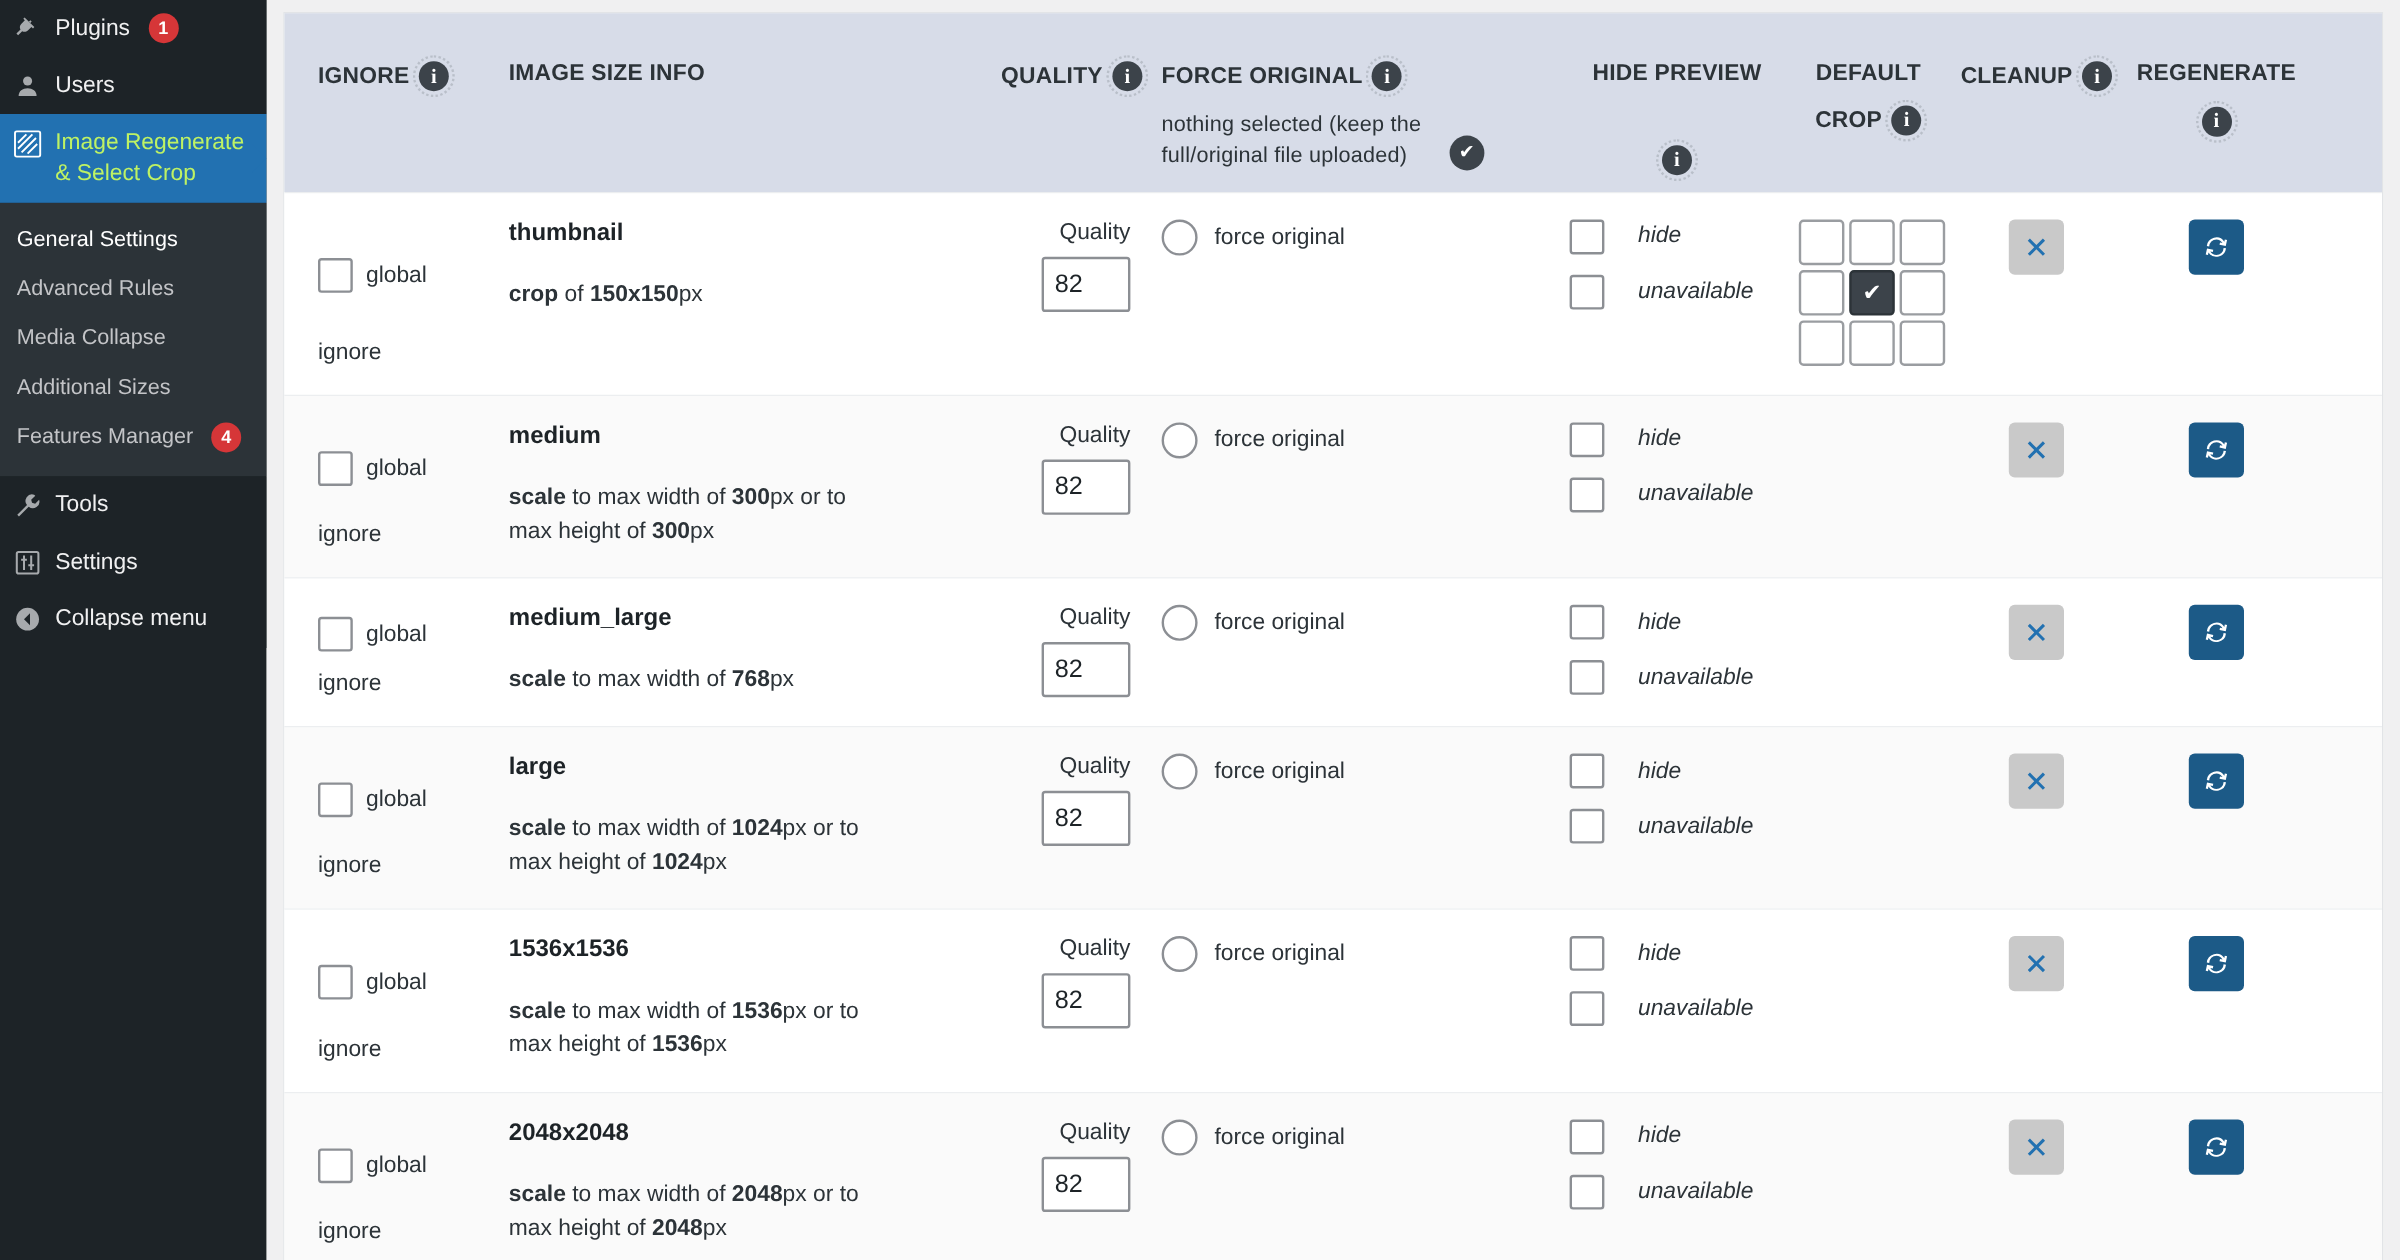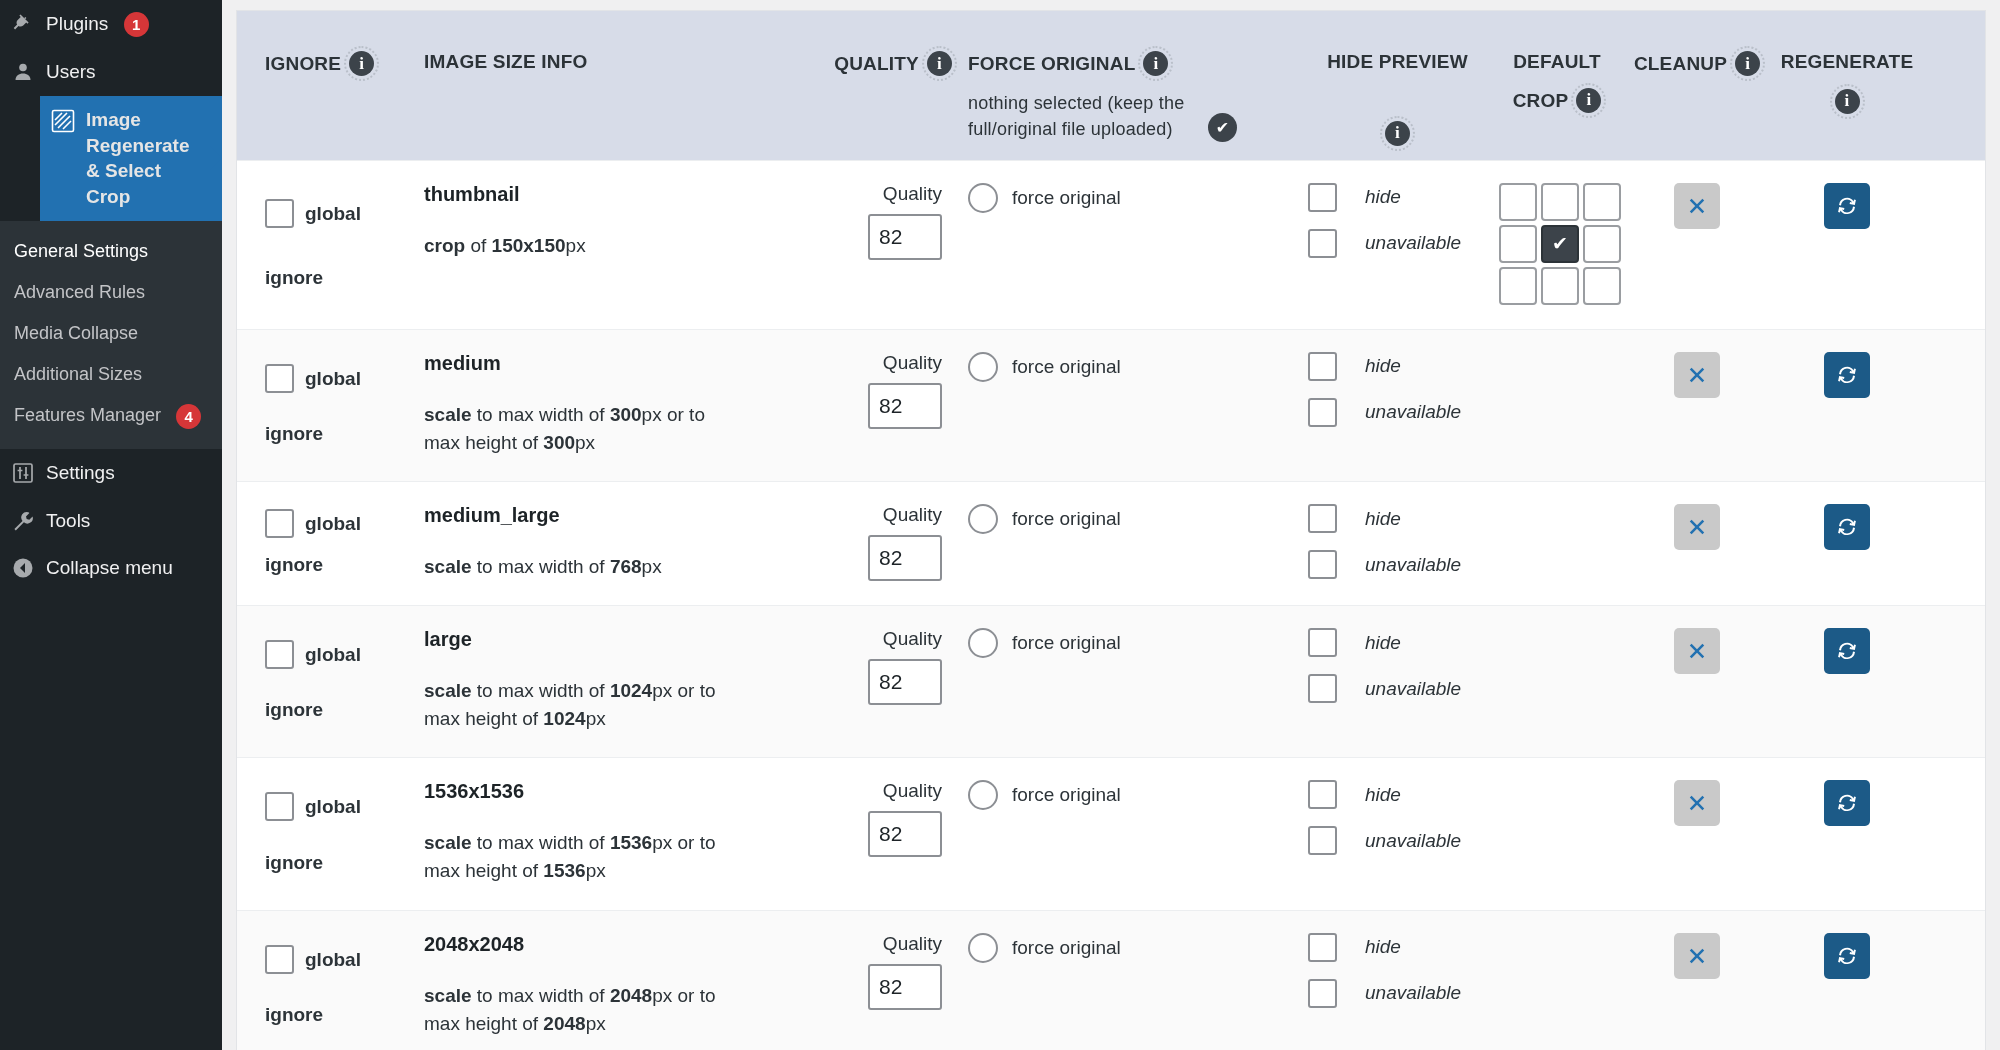--- a/index.html
+++ b/index.html
@@ -27,21 +27,21 @@
     line-height: 1.35;
   }
   .nav-item .ico {
     width: 46px; min-width: 46px;
     display: flex; align-items: flex-start; justify-content: center;
     padding-top: 1px;
     color: #a7aaad;
   }
   .nav-item .lbl { padding-right: 14px; }
   .nav-item.active {
-    background: #2271b1; color: #e5e5e5; font-weight: 700; margin-left: 40px;
+    background: #2271b1; color: #bef264; font-weight: 400;
   }
   .nav-item.active .ico { color: #fff; }
   .nav-item.active::after {
     content: ""; position: absolute; right: -12px; top: 50%;
     margin-top: -12px;
     border-style: solid; border-width: 12px;
     border-color: transparent transparent transparent #2271b1;
   }
   .badge {
     display: inline-flex; align-items: center; justify-content: center;
@@ -131,21 +131,21 @@
     padding: 22px 0 24px 0;
     min-height: 120px;
     background: #fff;
     position: relative;
   }
   .row.alt { background: #fafafa; }
 
   .cell { display: flex; }
 
   
-  .ignore-wrap { display: flex; flex-wrap: wrap; align-items: center; font-weight: bold; }
+  .ignore-wrap { display: flex; flex-wrap: wrap; align-items: flex-end; }
   .cbx {
     width: 29px; height: 29px; min-width: 29px;
     border: 2px solid #8c8f94; background: #fff;
     border-radius: 3px;
     display: inline-flex; align-items: center; justify-content: center;
   }
   .ignore-label { font-size: 19px; color: #2c3338; margin-left: 11px; line-height: 29px; }
   .ignore-sub { font-size: 19px; color: #2c3338; width: 100%; margin-top: 6px; }
 
   
@@ -266,35 +266,35 @@
       </div>
       <div class="submenu-item">
         <span>Features Manager</span>
         <span class="badge">4</span>
       </div>
     </div>
 
     <div class="sep-block">
       <div class="nav-item">
         <span class="ico">
+          <svg width="24" height="24" viewBox="0 0 24 24" fill="currentColor">
+              <path d="M17.4 3.2a5.5 5.5 0 00-5.9 8.7L3.4 20l1.4 1.4 8.1-8.1a5.5 5.5 0 008.7-5.9l-3.3 3.3-2.6-.7-.7-2.6 3.4-3.3z"></path>
+            </svg>
+        </span>
+        <span class="lbl">Tools</span>
+      </div>
+
+      <div class="nav-item">
+        <span class="ico">
           <svg width="24" height="24" viewBox="0 0 24 24" fill="none" stroke="currentColor" stroke-width="1.7">
             <rect x="3" y="3" width="18" height="18" rx="1.5"></rect>
             <path d="M9 6v12M15 6v12M6.6 9.5h4.8M12.6 14h4.8"></path>
           </svg>
         </span>
         <span class="lbl">Settings</span>
-      </div>
-
-      <div class="nav-item">
-        <span class="ico">
-          <svg width="24" height="24" viewBox="0 0 24 24" fill="currentColor">
-              <path d="M17.4 3.2a5.5 5.5 0 00-5.9 8.7L3.4 20l1.4 1.4 8.1-8.1a5.5 5.5 0 008.7-5.9l-3.3 3.3-2.6-.7-.7-2.6 3.4-3.3z"></path>
-            </svg>
-        </span>
-        <span class="lbl">Tools</span>
       </div>
 
       <div class="nav-item">
         <span class="ico">
           <svg width="24" height="24" viewBox="0 0 24 24" fill="currentColor">
               <circle cx="12" cy="12" r="9.5"></circle>
               <path d="M14 7l-5 5 5 5z" fill="#1d2327"></path>
             </svg>
         </span>
         <span class="lbl">Collapse menu</span>

